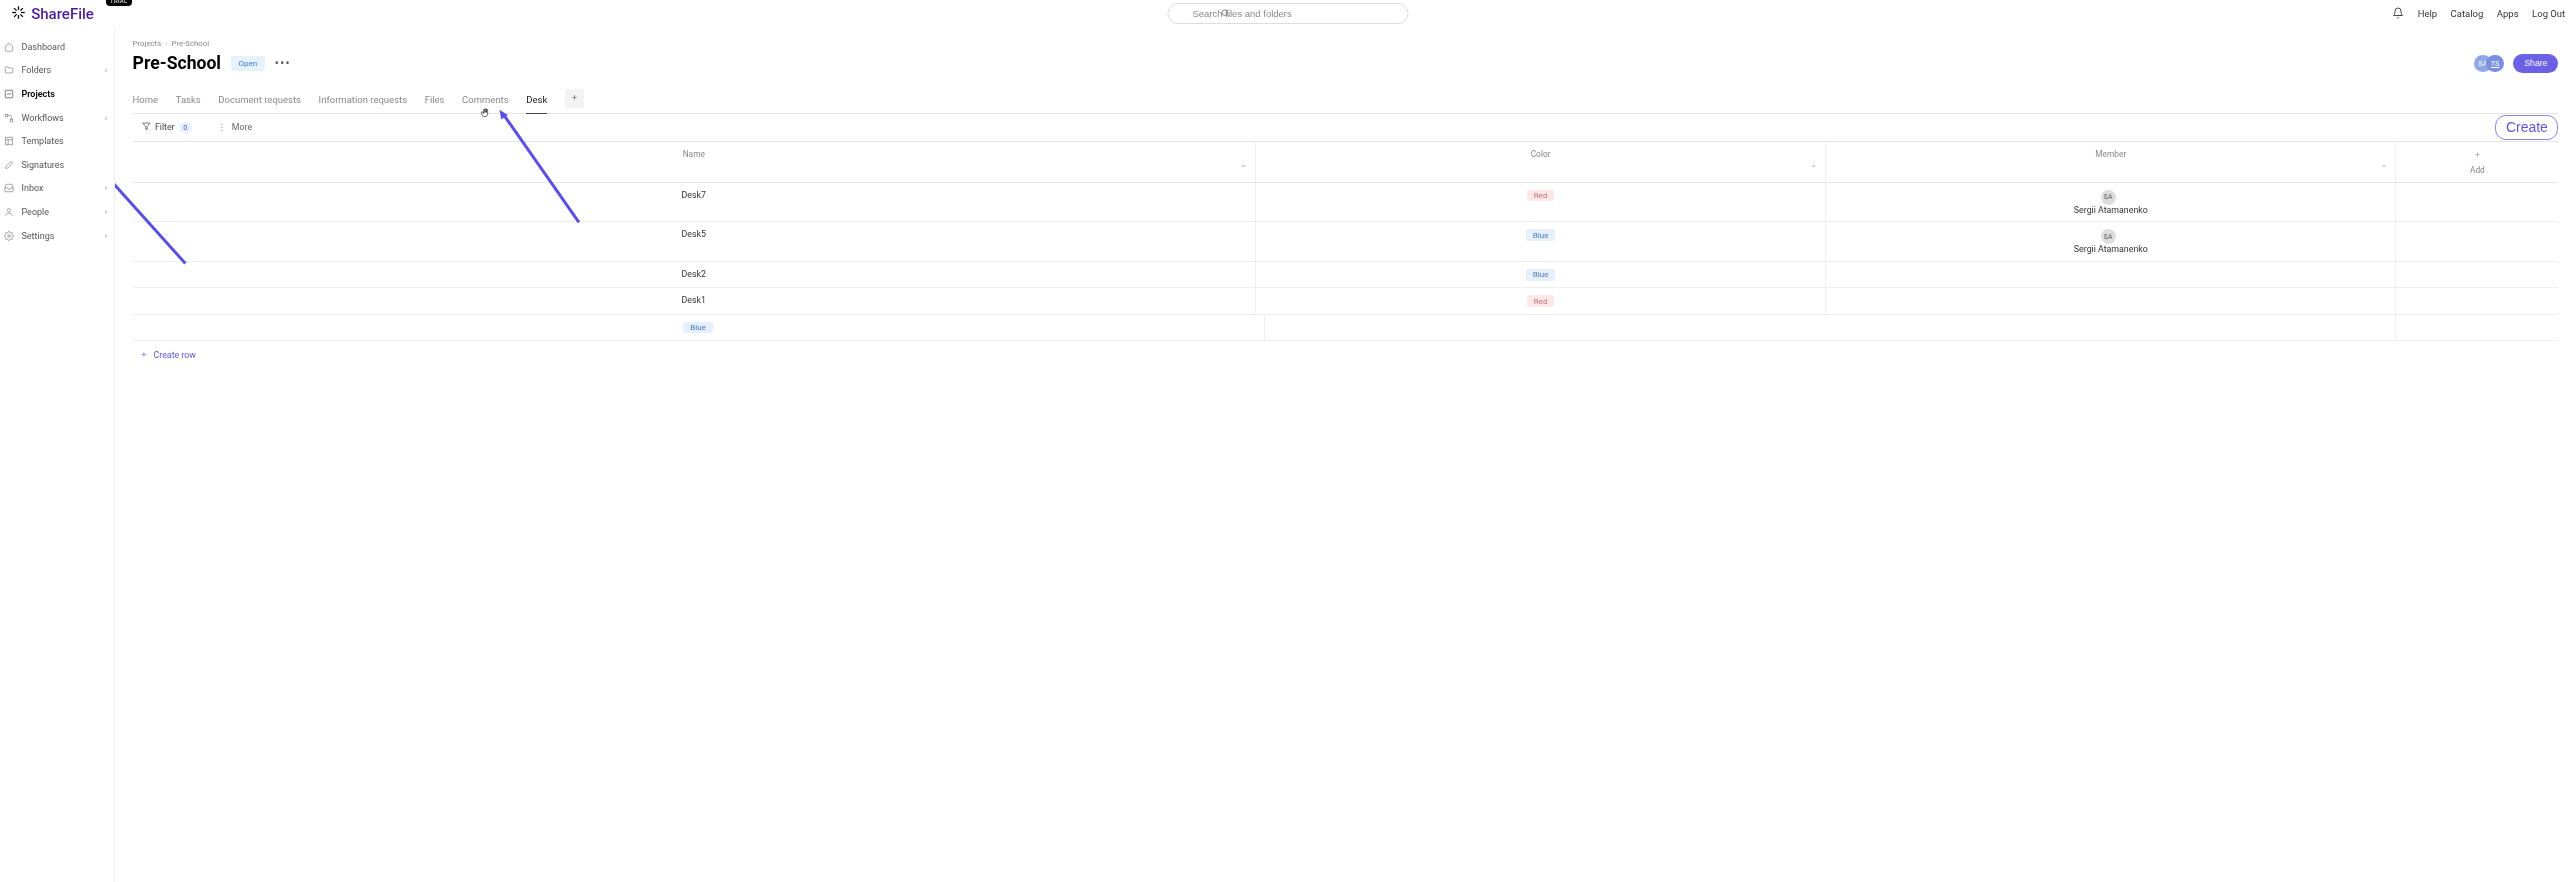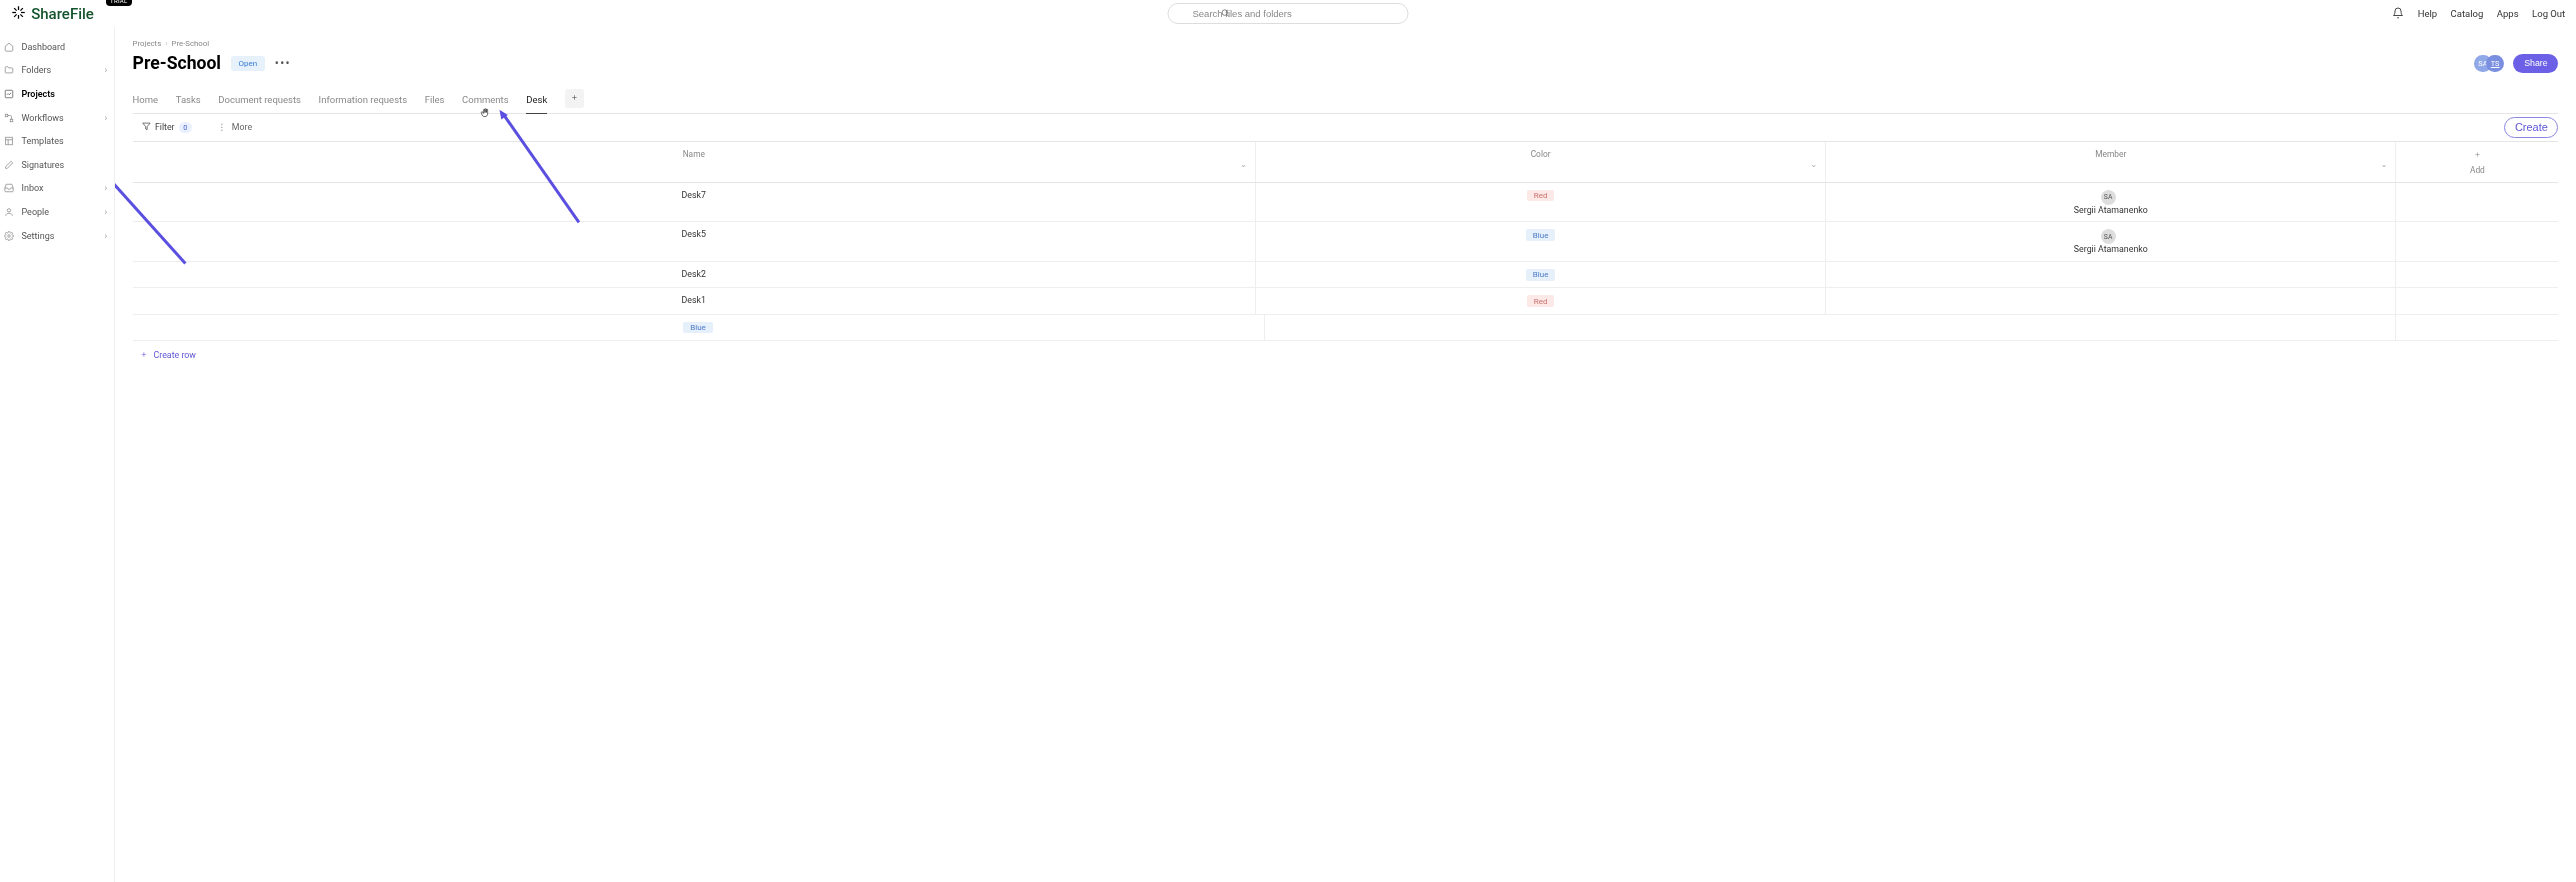--- a/index.html
+++ b/index.html
@@ -20,21 +20,21 @@
     padding: 0 10.8px;
     border-bottom: 0 solid #eee;
     position: relative;
   }
   .logo-wrap {
     display: flex;
     align-items: center;
     gap: 5.4px;
   }
   .logo-icon { color:#000; }
-  .logo-text { font-size: 15px; font-weight: 500; color:#14532d; }
+  .logo-text { font-size: 15px; font-weight: 500; color:#4c1d95; }
   .trial-badge {
     position: absolute;
     left: 106px;
     top: -4px;
     background: #000;
     color: #fff;
     font-size: 6px;
     padding: 1.4px 4px;
     border-radius: 0 0 4px 4px;
     letter-spacing: 0.3px;
@@ -159,21 +159,21 @@
   }
   .filter-btn { display:flex; align-items:center; gap:4px; color:#444; cursor:pointer; padding-left:9.5px;}
   .filter-count {
     background:#eaf0ff; color:#4a63d0; border-radius:6.8px;
     font-size:7.4px; padding:0.7px 4.7px;
   }
   .more-btn { display:flex; align-items:center; gap:5.4px; color:#666; cursor:pointer; margin-left:12px;}
   .create-btn {
     position:absolute; right:0;
     border:0.7px solid #8a86e0; color:#5f56d6; background:#fff;
-    padding:3.4px 9.5px; border-radius:10.8px; font-size:11px; cursor:pointer;
+    padding:3.4px 9.5px; border-radius:10.8px; font-size:14px; cursor:pointer;
   }
 
   
   .tbl { width:100%; border-top:0.7px solid #e5e5e5; }
   .thead { display:flex; border-bottom:0.7px solid #e5e5e5; background:#fafafa0a;}
   .th, .td {
     padding:6.8px 8px;
     font-size:8.8px;
     display:flex; align-items:center;flex-direction:column;
   }

